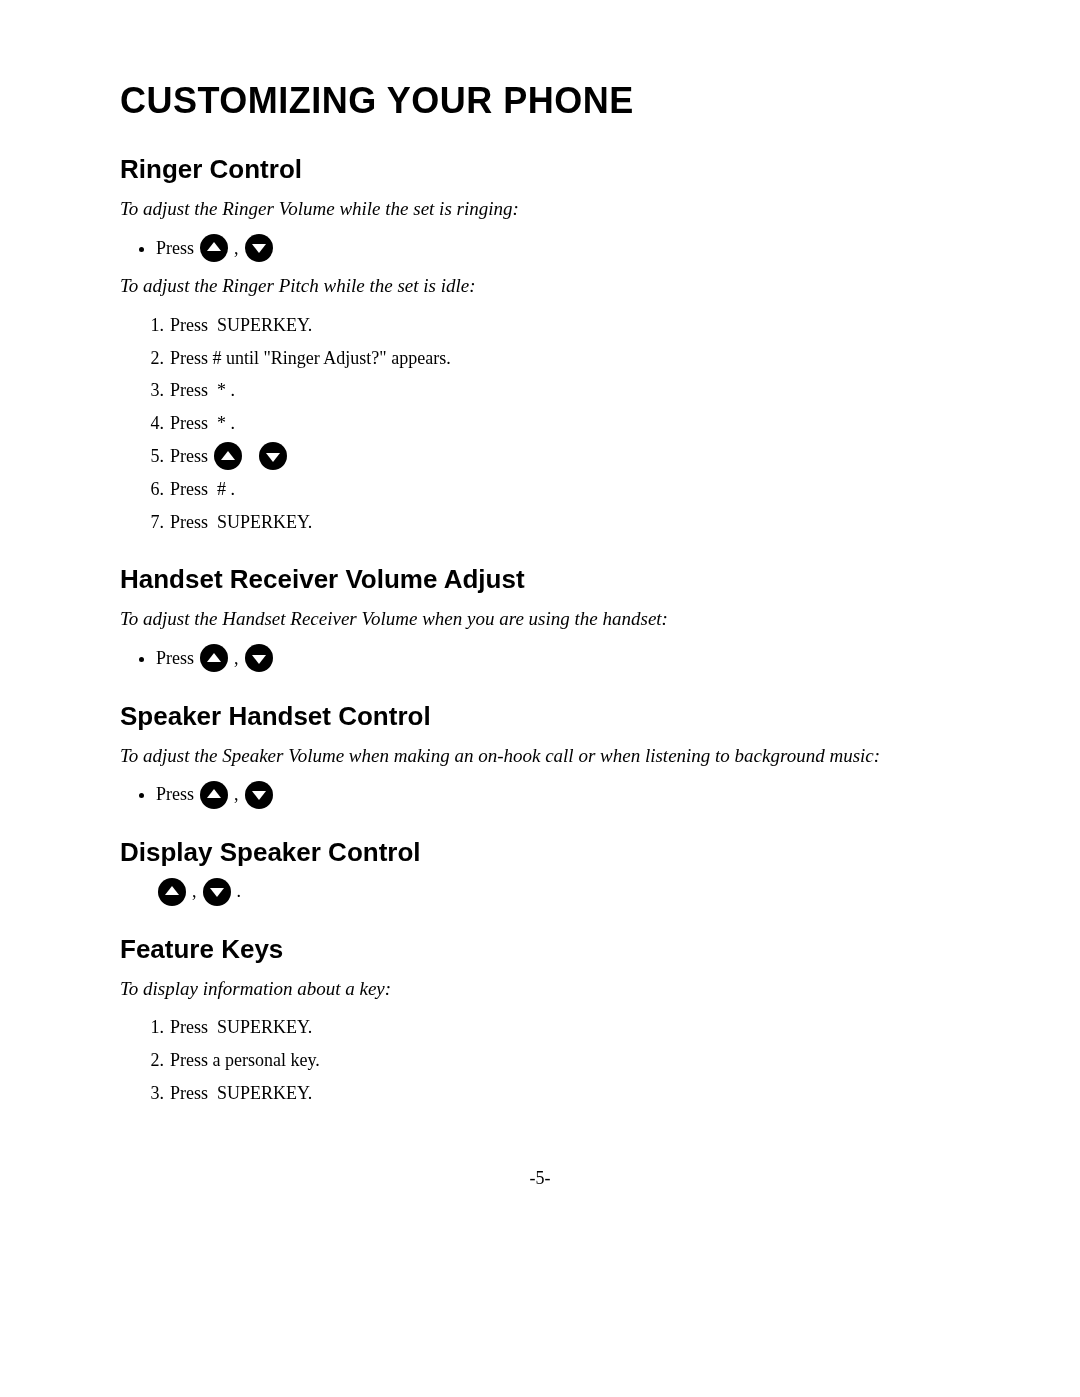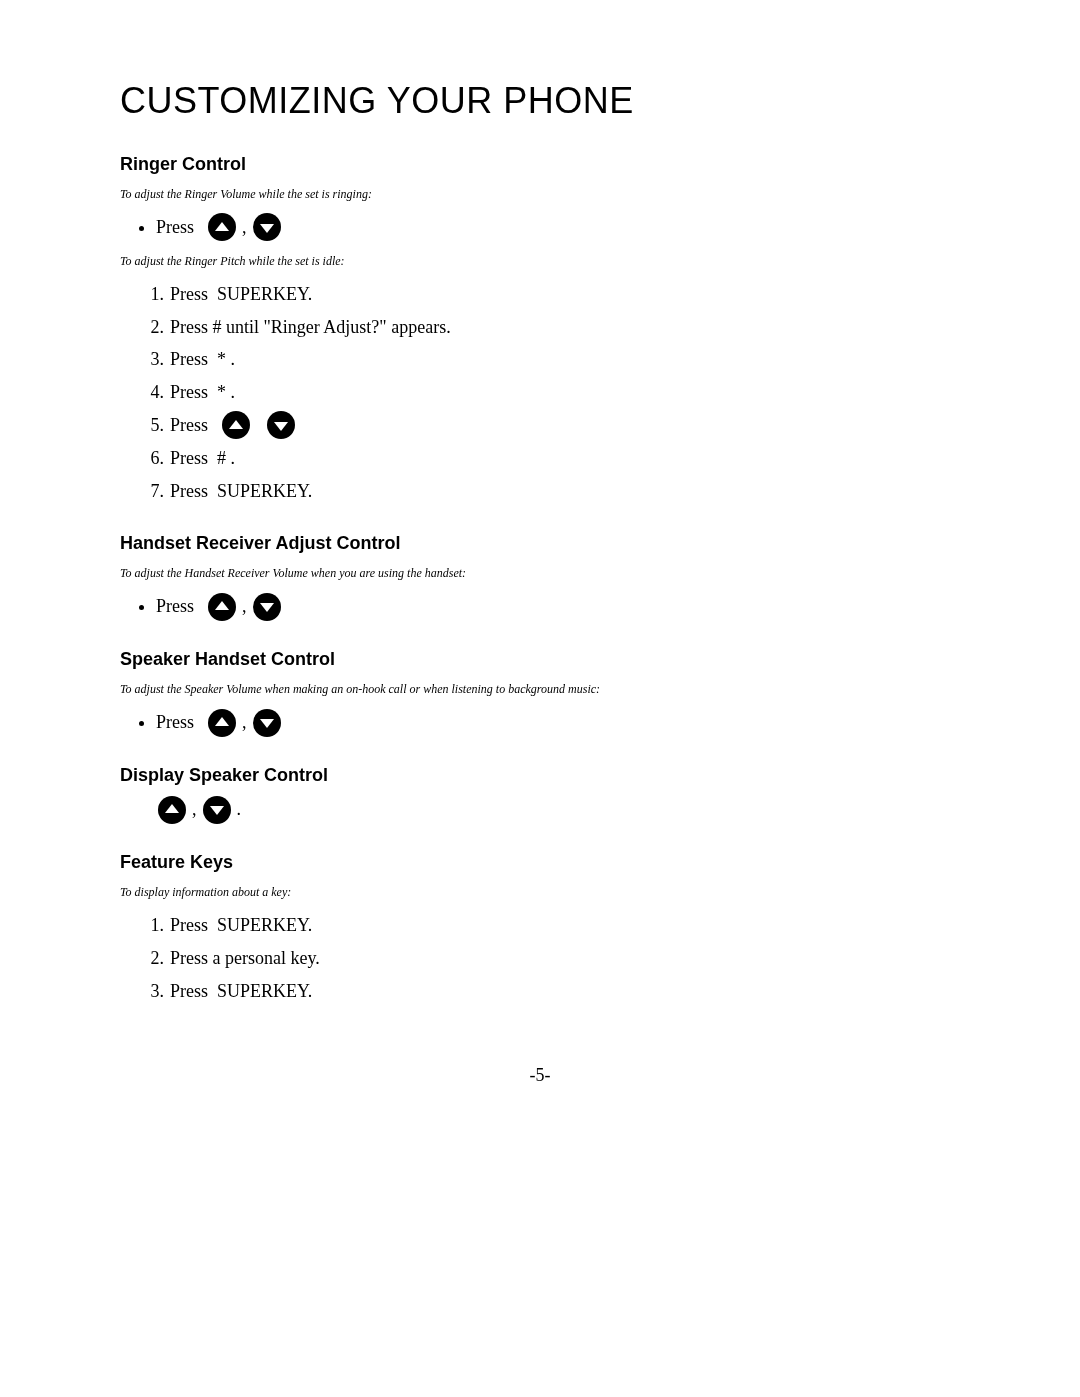--- a/index.html
+++ b/index.html
@@ -12,37 +12,37 @@
       background: #ffffff;
       font-family: 'Times New Roman', Times, serif;
       color: #000000;
       width: 1080px;
       min-height: 1397px;
       padding: 80px 120px 80px 120px;
     }
 
     .page-title {
       font-size: 36px;
-      font-weight: 400;
+      font-weight: 700;
       font-family: Arial, Helvetica, sans-serif;
       margin-bottom: 32px;
       letter-spacing: 0.5px;
     }
 
     .section-heading {
-      font-size: 18px;
+      font-size: 26px;
       font-weight: 900;
       font-family: Arial, Helvetica, sans-serif;
       margin-bottom: 10px;
       margin-top: 28px;
     }
 
     .italic-para {
       font-style: italic;
-      font-size: 12px;
+      font-size: 19px;
       margin-bottom: 10px;
       line-height: 1.5;
     }
 
     .bullet-list {
       list-style: disc;
       margin-left: 36px;
       margin-bottom: 10px;
     }
 
@@ -116,21 +116,21 @@
 
     .comma-sep {
       font-size: 18px;
       font-style: normal;
       vertical-align: middle;
     }
 
     .press-line {
       display: flex;
       align-items: center;
-      gap: 8px;
+      gap: 0px;
       font-size: 18px;
     }
 
     .press-text {
       margin-right: 4px;
     }
 
     .display-contrast-icons {
       display: flex;
       align-items: center;
@@ -203,21 +203,21 @@
         <span>Press&nbsp; # .</span>
       </li>
     <li>
         <span class="num">7.</span>
         <span>Press&nbsp; SUPERKEY.</span>
       </li>
   </ol>
 </div>
 
 <div class="section-block">
-  <h2 class="section-heading">Handset Receiver Adjust Control</h2>
+  <h2 class="section-heading">Handset Receiver Volume Adjust</h2>
   <p class="italic-para">To adjust the Handset Receiver Volume when you are using the handset:</p>
   <ul class="bullet-list">
     <li>
       <span class="press-line">
         <span class="press-text">Press</span>
         <span class="inline-icons">
           <span class="btn-icon up"></span>
             <span class="comma-sep">,</span>
             <span class="btn-icon down"></span>
         </span>

